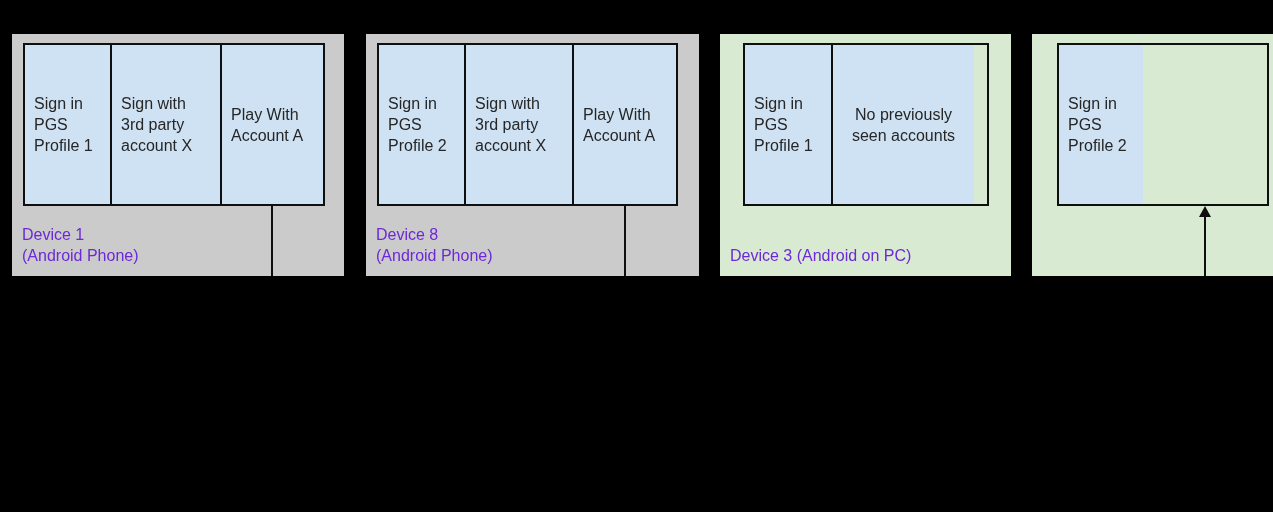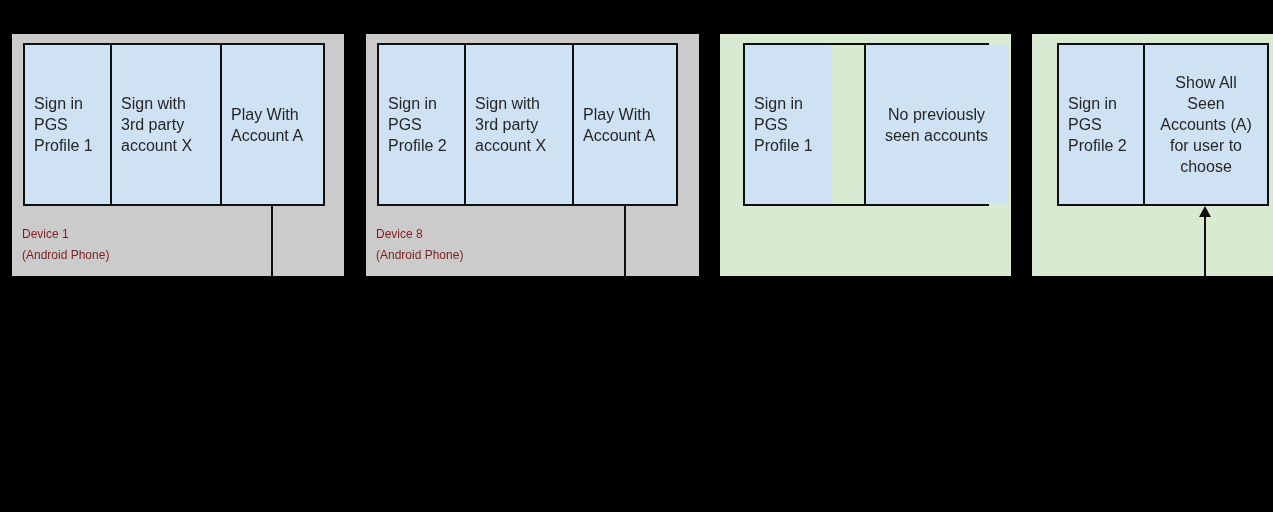--- a/index.html
+++ b/index.html
@@ -47,24 +47,24 @@
   .step.center {
     justify-content: center;
     text-align: center;
     padding: 0 4px;
   }
 
   .device-label {
     position: absolute;
     left: 10px;
     bottom: 10px;
-    font-size: 12px;
+    font-size: 16px;
     line-height: 21px;
     white-space: pre-line;
-    color: #7f1d1d;
+    color: #6d28d9;
   }
 
   .connector {
     position: absolute;
     width: 2px;
     background: #0f0f0f;
   }
   .arrowhead-up {
     position: absolute;
     width: 0;
@@ -87,21 +87,21 @@
   .d2 .steps { left: 11px; width: 301px; }
   .d2 .s1 { width: 85px; }
   .d2 .s2 { width: 108px; }
   .d2 .s3 { width: 104px; }
   .d2 .connector { left: 258px; top: 172px; height: 70px; }
 
   
   .d3 { left: 720px; width: 291px; }
   .d3 .steps { left: 23px; width: 246px; }
   .d3 .s1 { width: 86px; }
-  .d3 .s2 { width: 143px; margin-left: 33px; }
+  .d3 .s2 { width: 143px; }
 
   
   .d4 { left: 1032px; width: 250px; }
   .d4 .steps { left: 25px; width: 212px; }
   .d4 .s1 { width: 84px; }
   .d4 .s2 { width: 124px; }
   .d4 .connector { left: 172px; top: 182px; height: 60px; }
   .d4 .arrowhead-up { left: 167px; top: 172px; }
 </style>
 </head>
@@ -158,34 +158,28 @@
       <div class="step s1">
         <span>Sign in
 PGS
 Profile 1</span>
       </div>
       <div class="step s2 center">
         <span>No previously
 seen accounts</span>
       </div>
     </div>
+    <div class="device-label">Device 3 (Android on PC)</div>
   </div>
 
   <div class="device pc d4">
     <div class="steps">
       <div class="step s1">
         <span>Sign in
 PGS
 Profile 2</span>
       </div>
-      <div class="step s2 center">
-        <span>Show All
-Seen
-Accounts (A)
-for user to
-choose</span>
-      </div>
     </div>
     <div class="arrowhead-up"></div>
     <div class="connector"></div>
   </div>
 
 </div>
 
 </body></html>

